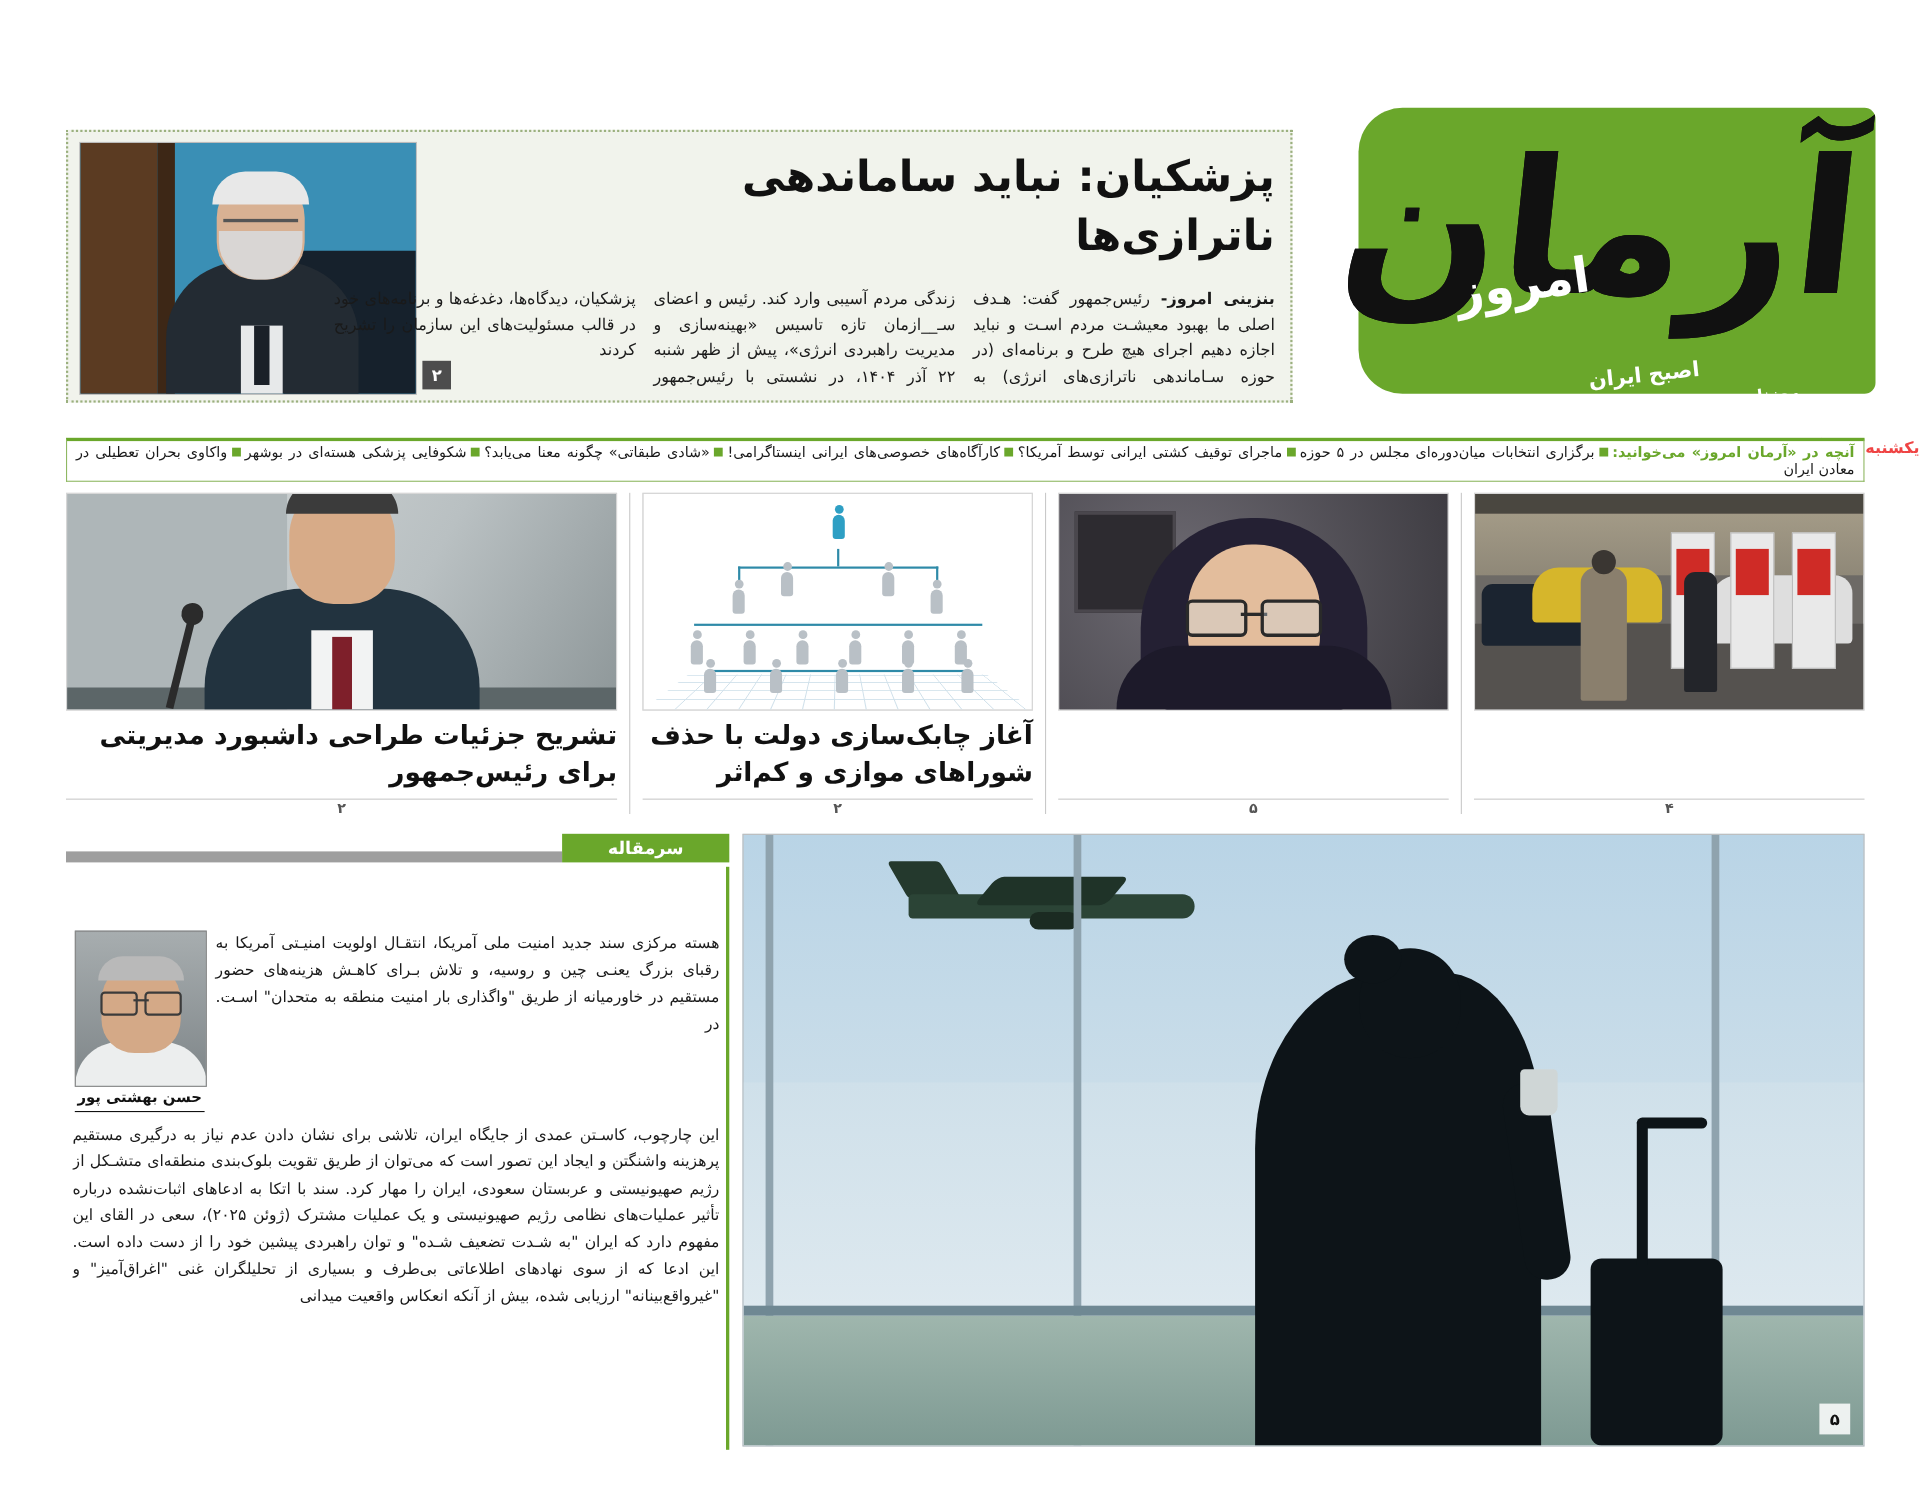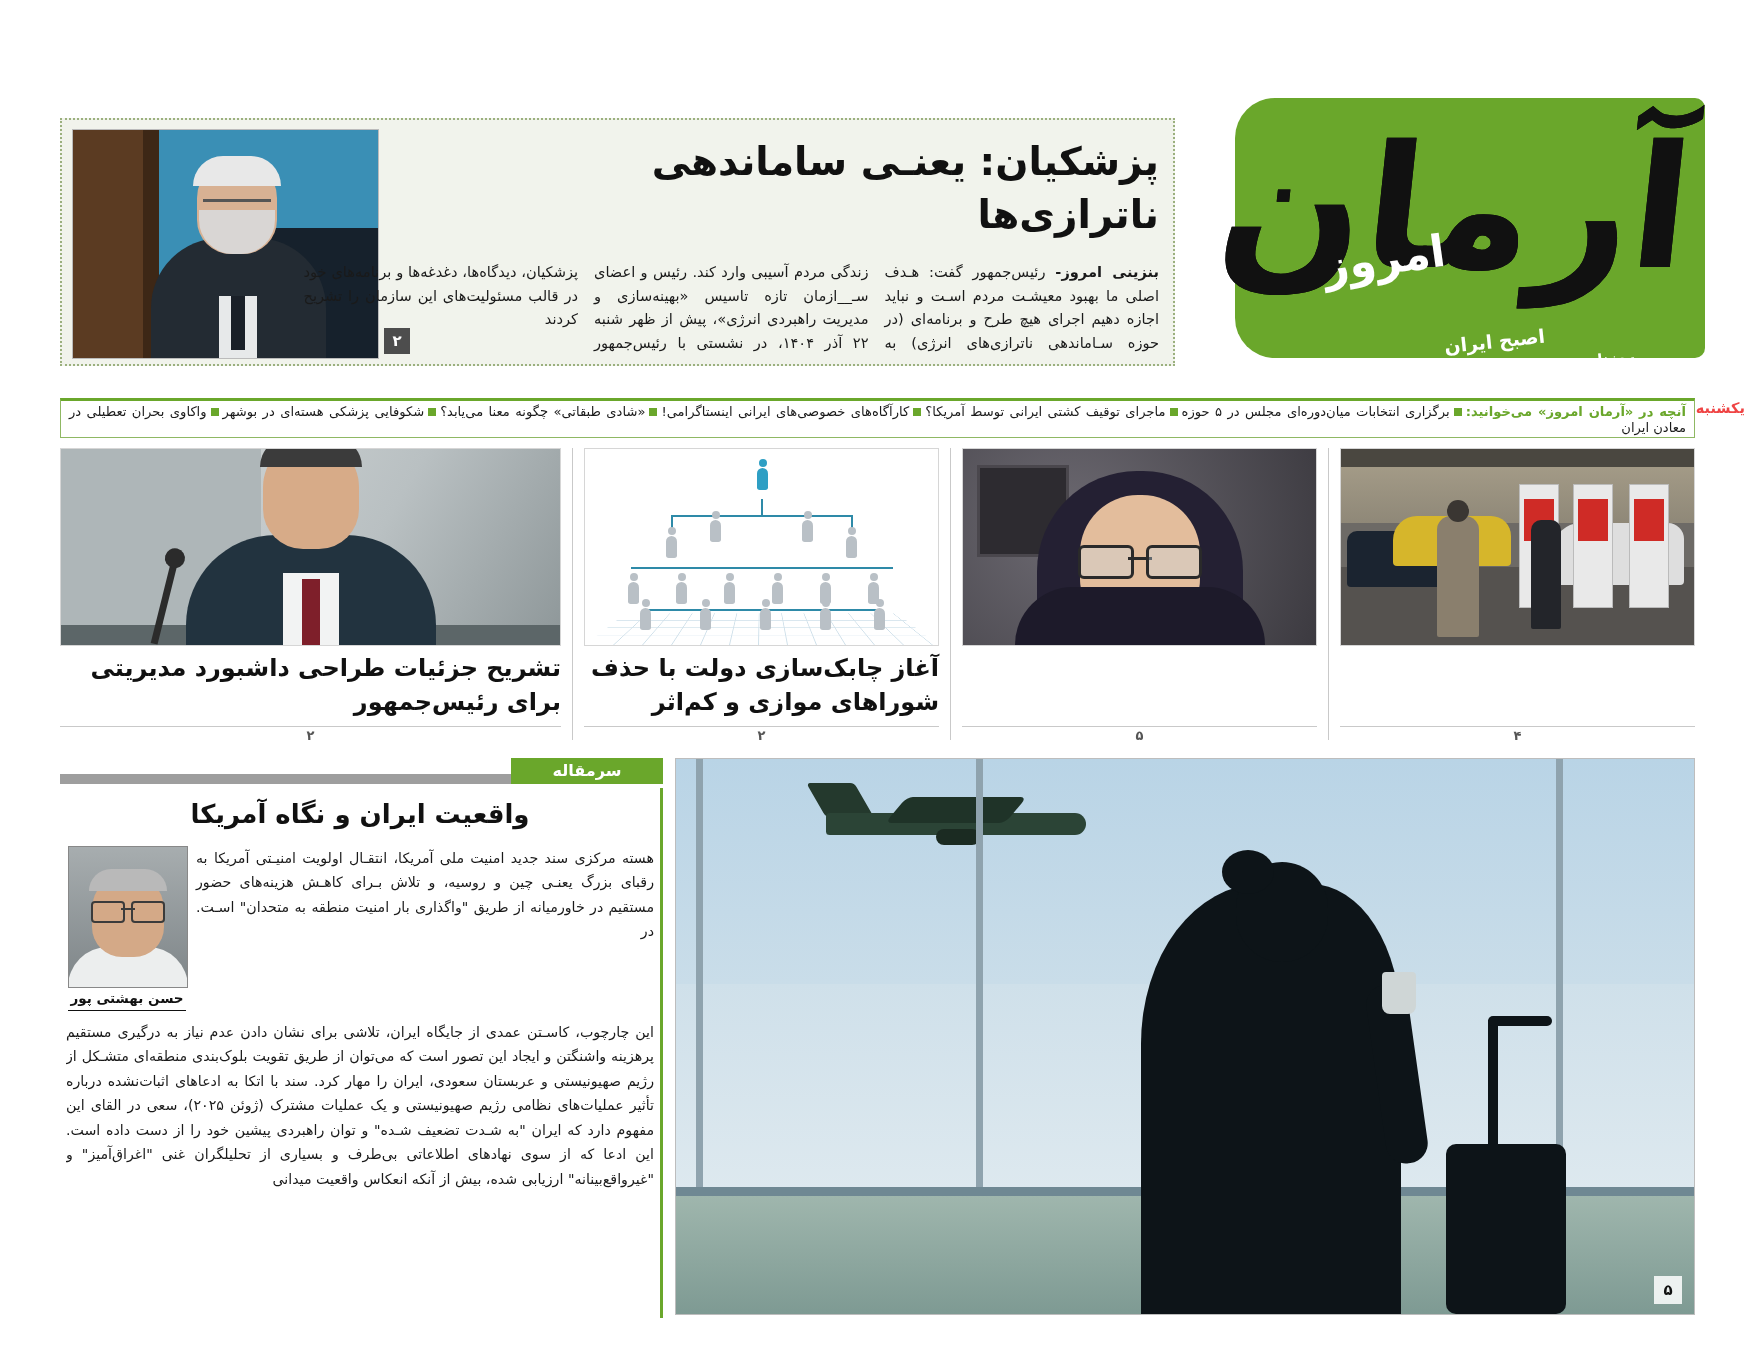--- a/index.html
+++ b/index.html
@@ -286,21 +286,21 @@
         <div class="lp-chairback"></div>
         <div class="lp-suit"></div>
         <div class="lp-shirt"></div>
         <div class="lp-tie"></div>
         <div class="lp-head"></div>
         <div class="lp-beard"></div>
         <div class="lp-hair"></div>
         <div class="lp-glass"></div>
       </div>
       <div class="lead-head">
-        <div>پزشکیان: یعنـی ساماندهی ناترازی‌ها</div>
+        <div>پزشکیان: نباید ساماندهی ناترازی‌ها</div>
       </div>
       <div class="lead-body">
         <span style="font-weight:bold">بنزینی امروز-</span>
         <span>رئیس‌جمهور گفت: هـدف اصلی ما بهبود معیشـت مردم اسـت و نباید اجازه دهیم اجرای هیچ طرح و برنامه‌ای (در حوزه سـاماندهی ناترازی‌های انرژی) به زندگی مردم آسیبی وارد کند. رئیس و اعضای</span>
         <span>سـ__ازمان تازه تاسیس «بهینه‌سازی و مدیریت راهبردی انرژی»، پیش از ظهر شنبه ۲۲ آذر ۱۴۰۴، در نشستی با رئیس‌جمهور پزشکیان، دیدگاه‌ها، دغدغه‌ها و برنامه‌های خود در قالب مسئولیت‌های این سازمان را تشریح کردند</span>
       </div>
       <div class="lead-page">۲</div>
     </div>
   </div>
 
@@ -480,21 +480,20 @@
     <div class="ft-bun"></div>
     <div class="ft-arm"></div>
     <div class="ft-cup"></div>
     <div class="ft-page">۵</div>
   </div>
 
   <div class="edit">
     <div class="edit-tagbar"></div>
     <div class="edit-tag">سرمقاله</div>
     <div class="edit-box">
-      <div class="edit-title">واقعیت ایران و نگاه آمریکا</div>
       <div class="edit-photo">
         <div class="ep-bg"></div>
         <div class="ep-shirt"></div>
         <div class="ep-head"></div>
         <div class="ep-gl">
             <i></i>
             <b></b>
             <i></i>
           </div>
         <div class="ep-hair"></div>

